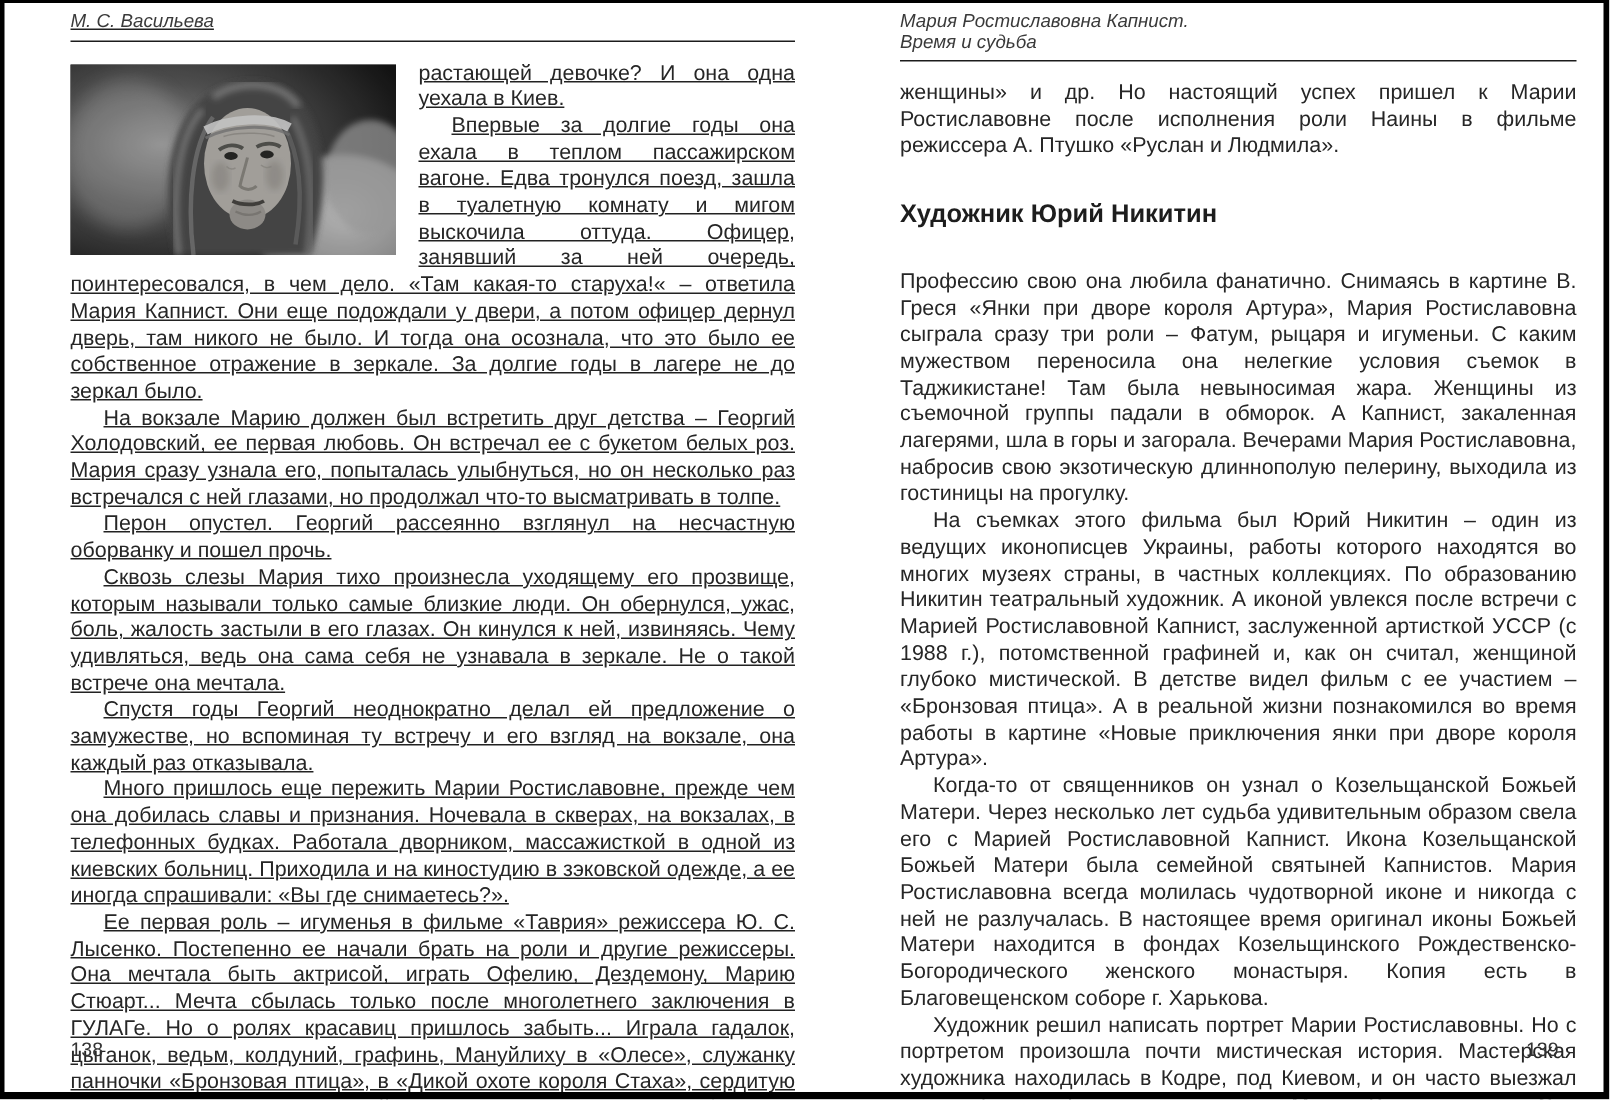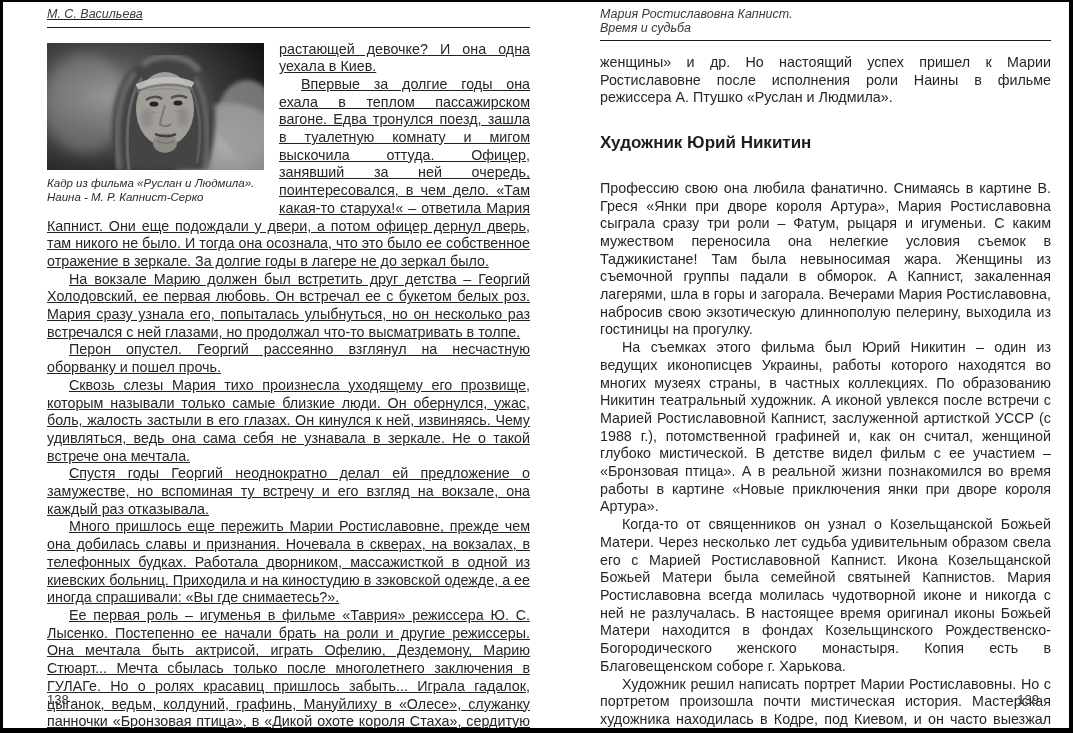--- a/index.html
+++ b/index.html
@@ -138,24 +138,20 @@
           <ellipse cx="136" cy="74" rx="6" ry="10" fill="#807d78" opacity="0.55" filter="url(#blur2)"></ellipse>
 
           <path d="M108 91 C114 94 124 94 129 91" stroke="#3c3a37" stroke-width="2.5" fill="none"></path>
           <path d="M110 98 C116 101 122 101 127 98" stroke="#6e6b66" stroke-width="1.5" fill="none" opacity="0.7"></path>
 
           <path d="M102 48 C110 45 128 45 136 48" stroke="#83807b" stroke-width="1" fill="none" opacity="0.8"></path>
           <path d="M104 68 C106 70 108 70 110 69" stroke="#83807b" stroke-width="1" fill="none" opacity="0.7"></path>
           <path d="M127 67 C129 69 132 69 134 68" stroke="#83807b" stroke-width="1" fill="none" opacity="0.7"></path>
           <rect width="217" height="127" fill="#888" opacity="0.06" filter="url(#grain)"></rect>
         </svg>
-        <figcaption>
-          <span>Кадр из фильма «Руслан и Людмила».</span>
-          <span>Наина - М. Р. Капнист-Серко</span>
-        </figcaption>
       </figure>
       <p class="p-cont">растающей девочке? И она одна уехала в Киев.</p>
       <p>Впервые за долгие годы она ехала в теплом пассажирском вагоне. Едва тронулся поезд, зашла в туалетную комнату и мигом выскочила оттуда. Офицер, занявший за ней очередь, поинтересовался, в чем дело. «Там какая-то старуха!« – ответила Мария Капнист. Они еще подождали у двери, а потом офицер дернул дверь, там никого не было. И тогда она осознала, что это было ее собственное отражение в зеркале. За долгие годы в лагере не до зеркал было.</p>
       <p>На вокзале Марию должен был встретить друг детства – Георгий Холодовский, ее первая любовь. Он встречал ее с букетом белых роз. Мария сразу узнала его, попыталась улыбнуться, но он несколько раз встречался с ней глазами, но продолжал что-то высматривать в толпе.</p>
       <p>Перон опустел. Георгий рассеянно взглянул на несчастную оборванку и пошел прочь.</p>
       <p>Сквозь слезы Мария тихо произнесла уходящему его прозвище, которым называли только самые близкие люди. Он обернулся, ужас, боль, жалость застыли в его глазах. Он кинулся к ней, извиняясь. Чему удивляться, ведь она сама себя не узнавала в зеркале. Не о такой встрече она мечтала.</p>
       <p>Спустя годы Георгий неоднократно делал ей предложение о замужестве, но вспоминая ту встречу и его взгляд на вокзале, она каждый раз отказывала.</p>
       <p>Много пришлось еще пережить Марии Ростиславовне, прежде чем она добилась славы и признания. Ночевала в скверах, на вокзалах, в телефонных будках. Работала дворником, массажисткой в одной из киевских больниц. Приходила и на киностудию в зэковской одежде, а ее иногда спрашивали: «Вы где снимаетесь?».</p>
       <p>Ее первая роль – игуменья в фильме «Таврия» режиссера Ю. С. Лысенко. Постепенно ее начали брать на роли и другие режиссеры. Она мечтала быть актрисой, играть Офелию, Дездемону, Марию Стюарт... Мечта сбылась только после многолетнего заключения в ГУЛАГе. Но о ролях красавиц пришлось забыть... Играла гадалок, цыганок, ведьм, колдуний, графинь, Мануйлиху в «Олесе», служанку панночки «Бронзовая птица», в «Дикой охоте короля Стаха», сердитую даму в картине «За двумя зайцами», эпизодические роли в фильмах «Где вы, рыцари», «Роман и Франческа», «Дорогой ценой», «Мужчина для молодой</p>
     </div>

